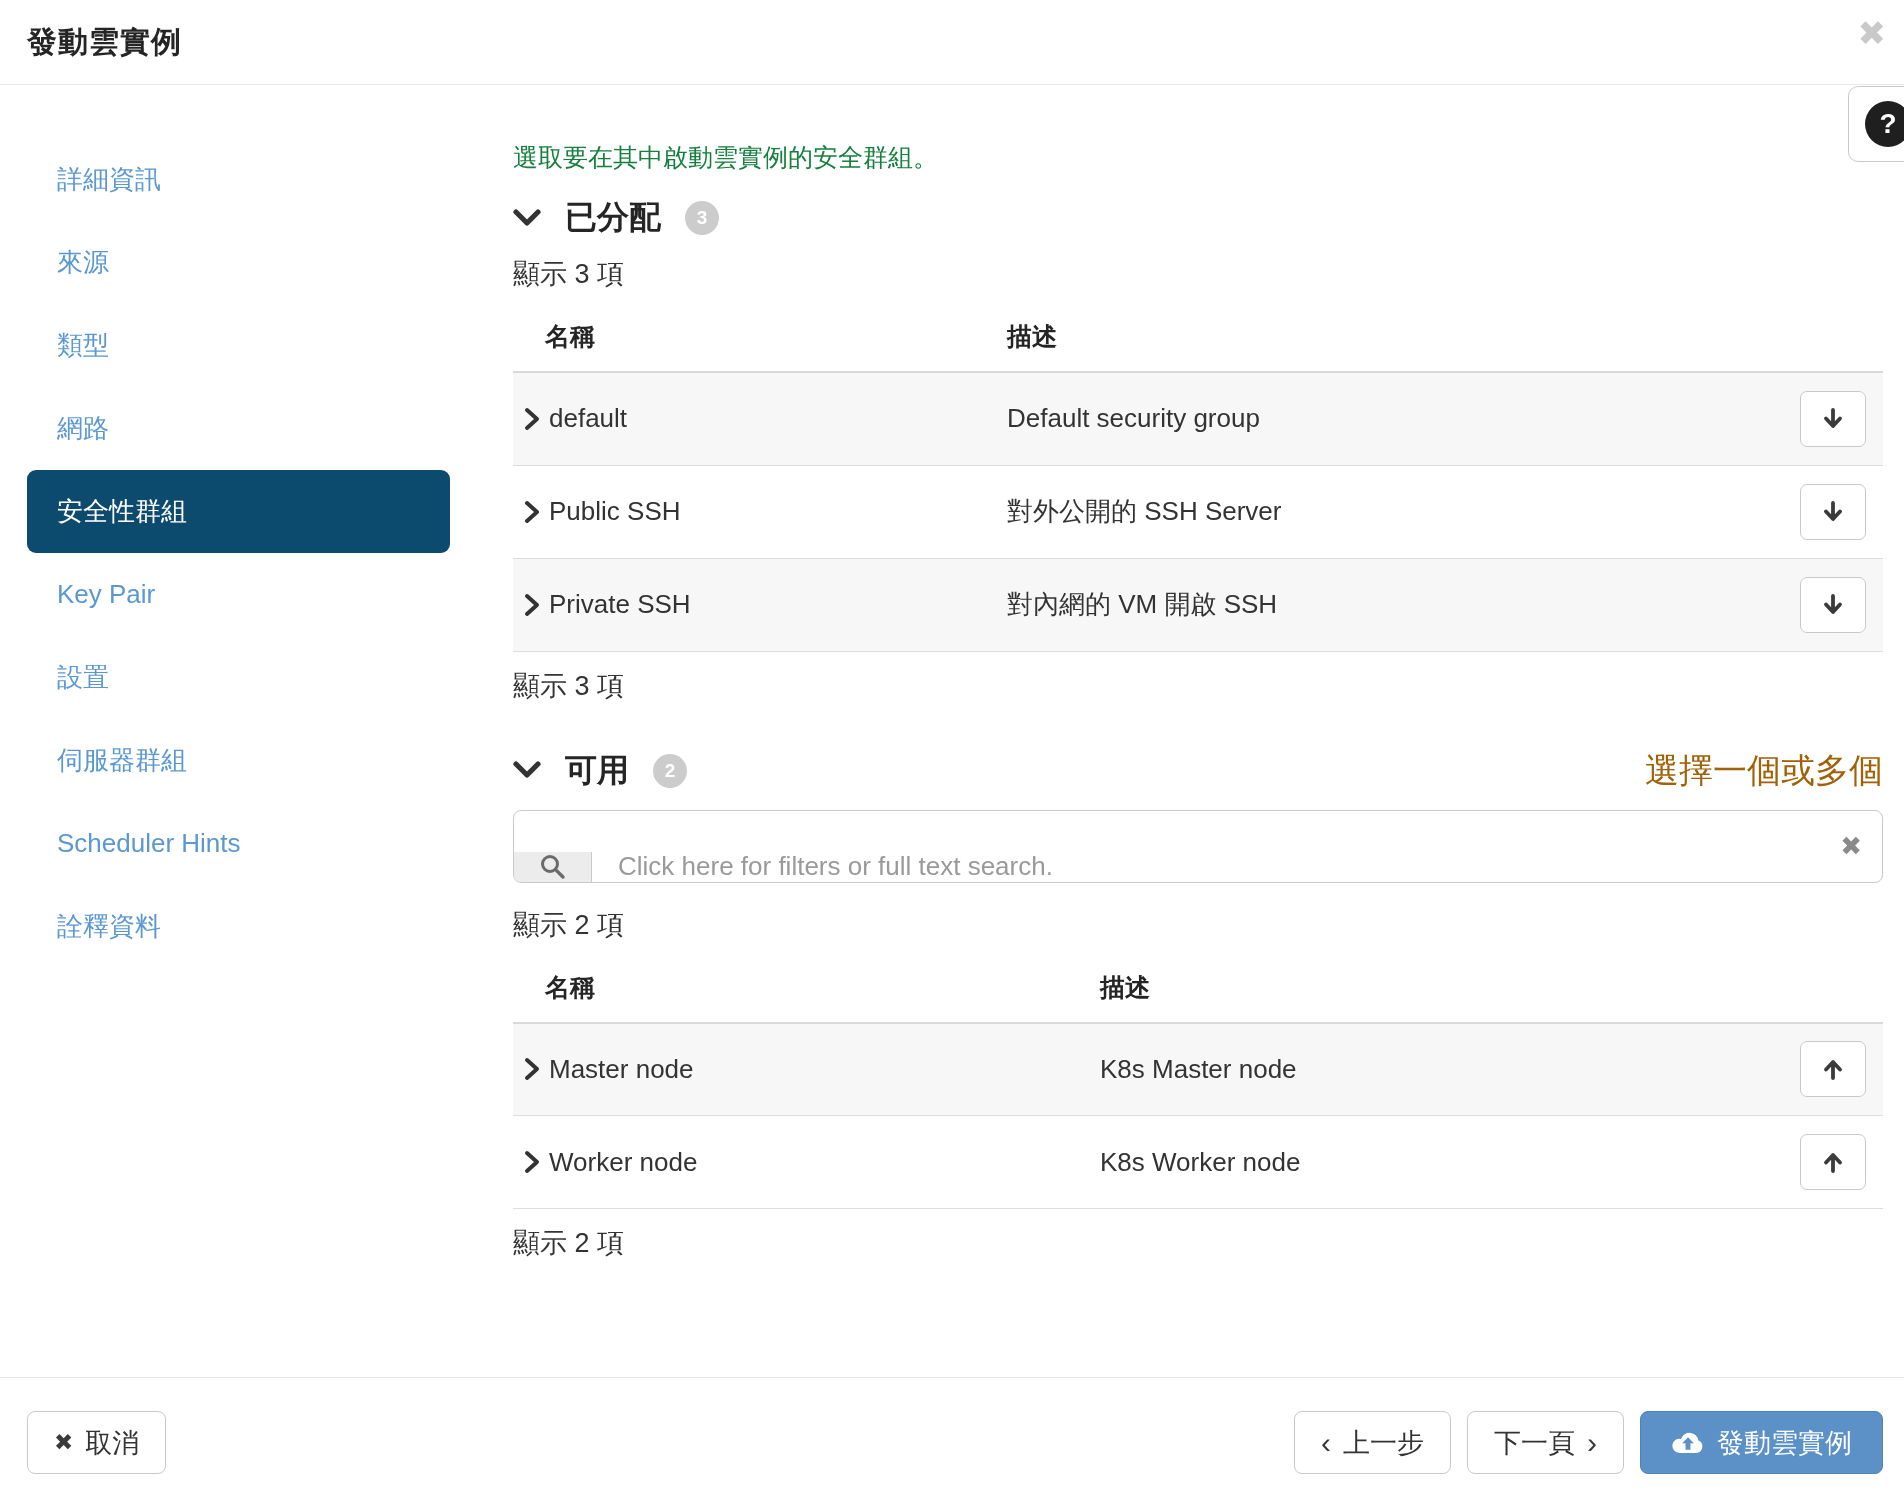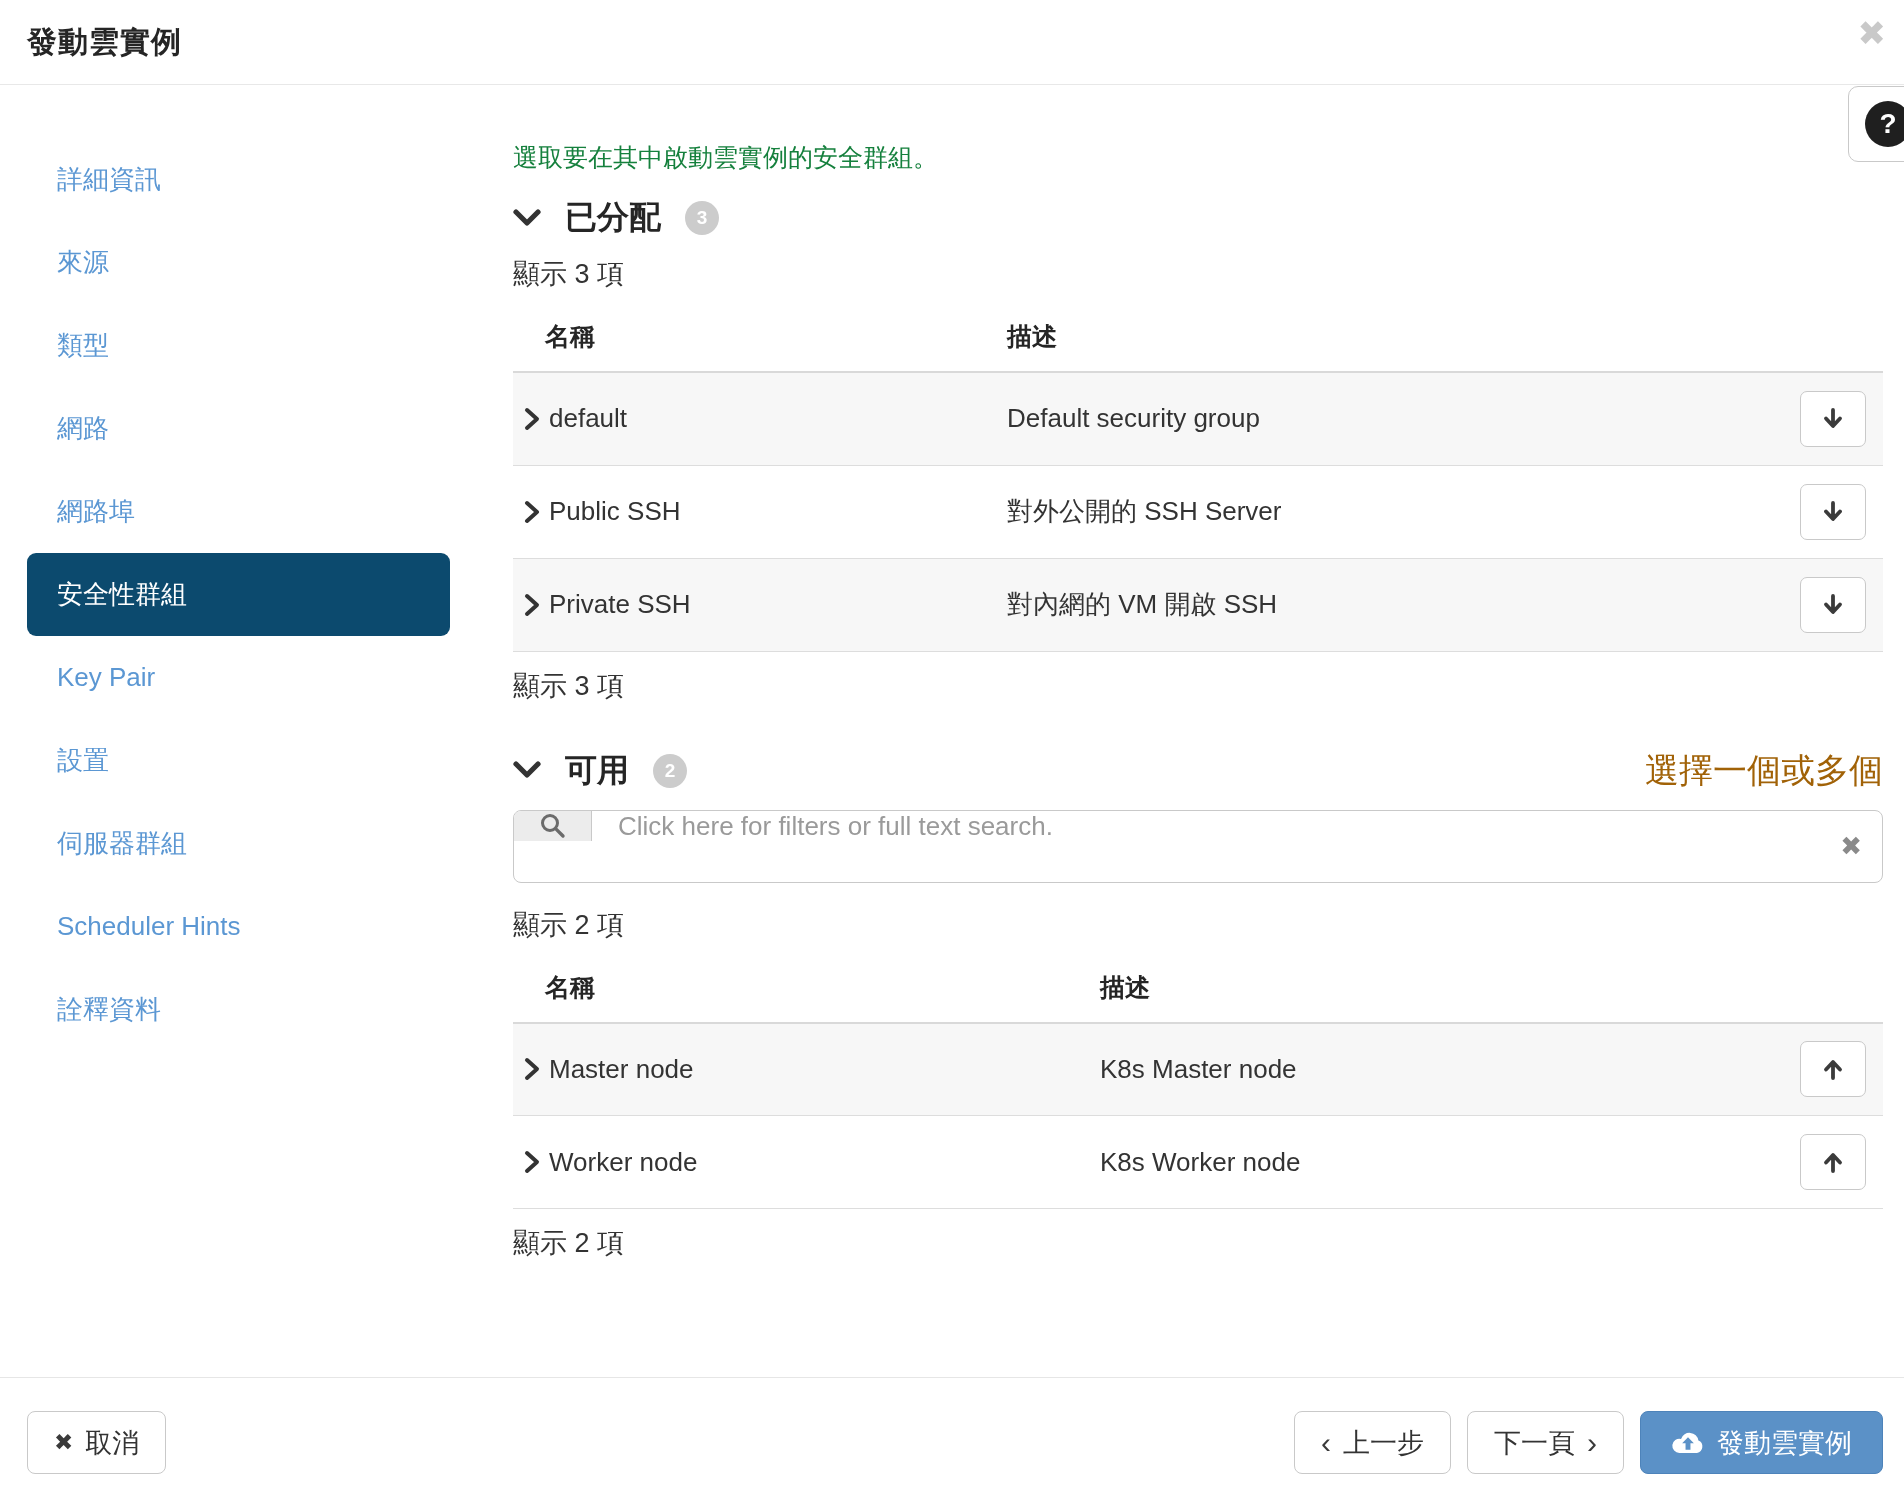--- a/index.html
+++ b/index.html
@@ -56,21 +56,21 @@
   .name-inner { display:flex; align-items:center; gap:4px; }
   .expander { background:none; border:none; cursor:pointer; width:26px; height:26px;
     display:flex; align-items:center; justify-content:center; padding:0; }
   td.action-cell { text-align:right; padding-right:17px; width:110px; }
   .icon-btn { width:66px; height:56px; background:#fff; border:1px solid #c9c9c9;
     border-radius:7px; cursor:pointer; display:inline-flex; align-items:center; justify-content:center; }
   .t1 col.c1 { width:494px; } .t1 col.c3 { width:110px; }
   .t2 col.c1 { width:587px; } .t2 col.c3 { width:110px; }
 
   
-  .search-wrap { display:flex; align-items:flex-start; height:73px; border:1px solid #c9c9c9;
+  .search-wrap { display:flex; align-items:flex-end; height:73px; border:1px solid #c9c9c9;
     border-radius:8px; overflow:hidden; margin-top:14px; position:relative; background:#fff; }
   .search-addon { width:78px; background:#ececec; border-right:1px solid #c9c9c9;
     display:flex; align-items:center; justify-content:center; flex:none; }
   .search-input { flex:1; border:none; outline:none; font-size:26px; color:#333;
     padding:0 70px 0 26px; font-family:inherit; background:transparent; }
   .search-input::placeholder { color:#9a9a9a; }
   .search-clear { position:absolute; right:20px; top:0; bottom:0; border:none; background:none;
     font-size:26px; color:#8a8a8a; cursor:pointer; }
 
   
@@ -102,21 +102,20 @@
 </div>
 
 <div class="body-wrap">
 
   <nav class="sidebar">
     <ul>
       <li>詳細資訊</li>
       <li>來源</li>
       <li>類型</li>
       <li>網路</li>
-      <li>網路埠</li>
       <li class="active">安全性群組</li>
       <li>Key Pair</li>
       <li>設置</li>
       <li>伺服器群組</li>
       <li>Scheduler Hints</li>
       <li>詮釋資料</li>
     </ul>
   </nav>
 
   <main class="content">

